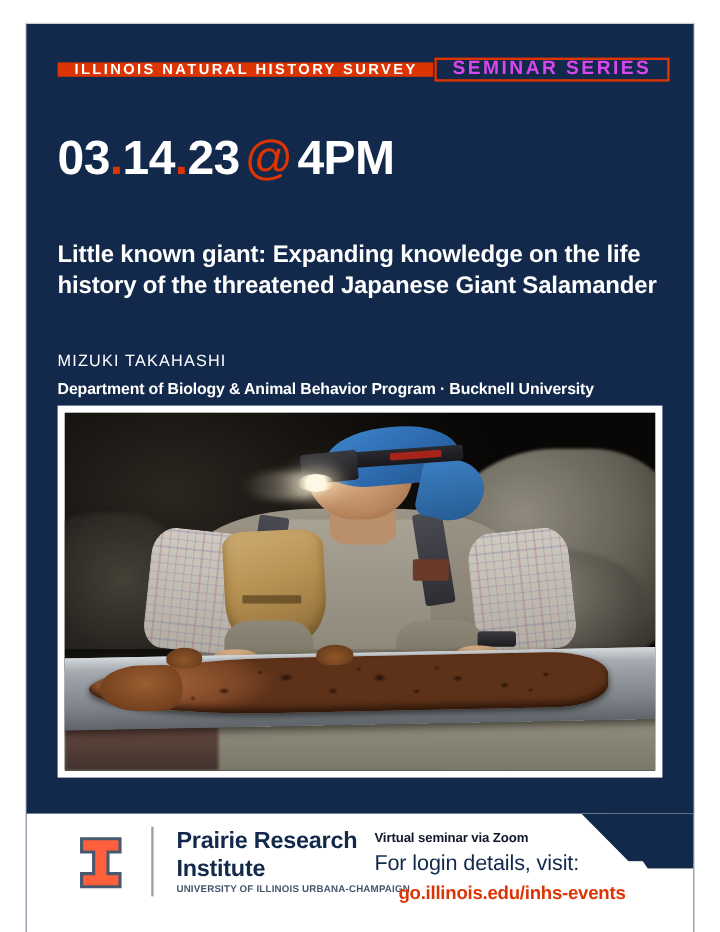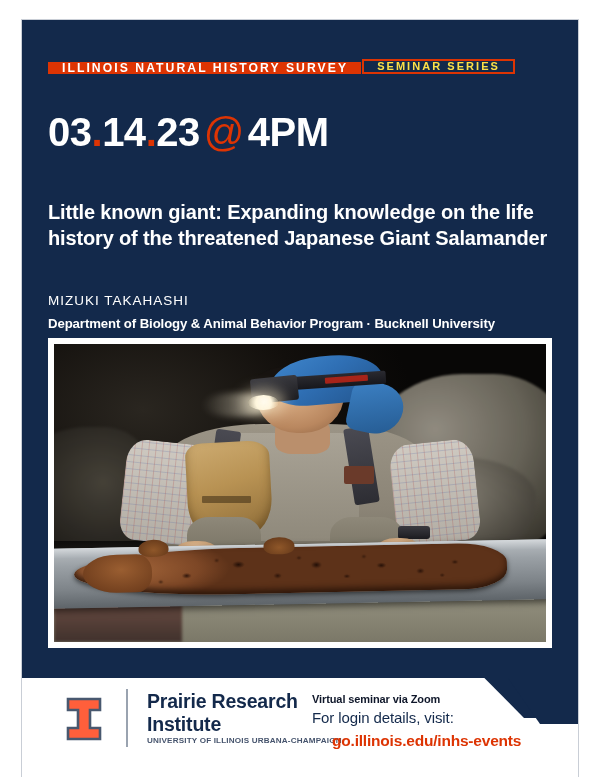--- a/index.html
+++ b/index.html
@@ -27,21 +27,21 @@
     box-shadow: 0 0 0 1px #c9ced6;
   }
 
   
   .banner {
     position: absolute;
     left: 26px;
     top: 22px;
     height: 32px;
     display: flex;
-    align-items: flex-end;
+    align-items: center;
   }
   .banner-left {
     background: #dd3403;
     display: flex;
     align-items: center;
     padding: 0 13px 0 14px;
   }
   .banner-left span {
     color: #ffffff;
     font-size: 12.2px;
@@ -53,22 +53,22 @@
   .banner-right {
     background: #13294b;
     border: 2px solid #dd3403;
     display: flex;
     align-items: center;
     padding: 0 13px;
     margin-left: 1px;
     box-sizing: border-box;
   }
   .banner-right span {
-    color: #fde047;
-    font-size: 11px;
+    color: #d946ef;
+    font-size: 16px;
     font-weight: bold;
     letter-spacing: 2.05px;
     line-height: 1;
     white-space: nowrap;
   }
 
   
   .dateline {
     position: absolute;
     left: 26px;
@@ -546,21 +546,21 @@
   }
   .zoom-title {
     color: #0f172a;
     font-size: 11px;
     font-weight: bold;
     line-height: 1.35;
     letter-spacing: -0.1px;
   }
   .zoom-sub {
     color: #13294b;
-    font-size: 15px;
+    font-size: 18px;
     font-weight: normal;
     line-height: 1.4;
     letter-spacing: -0.1px;
   }
   .zoom-url {
     color: #dd3403;
     font-size: 15.5px;
     font-weight: bold;
     line-height: 1.4;
     letter-spacing: -0.2px;

